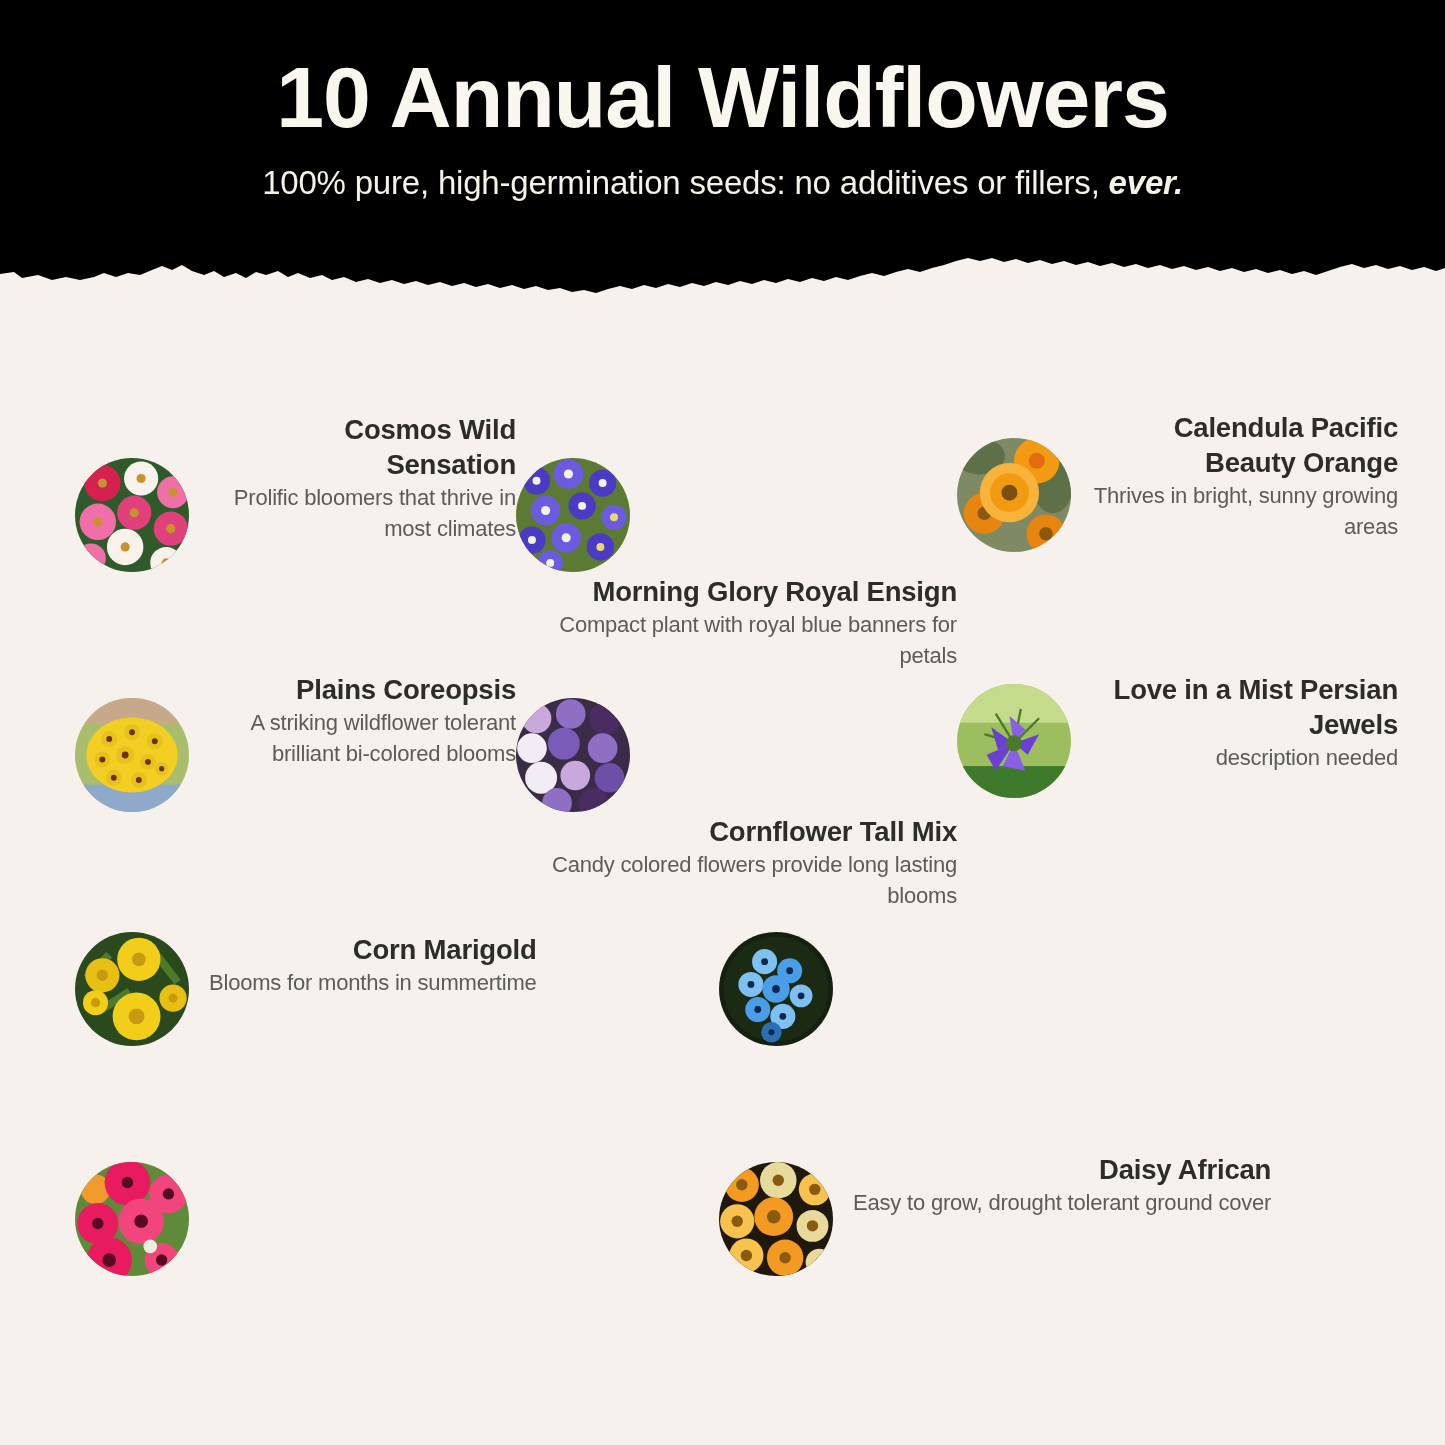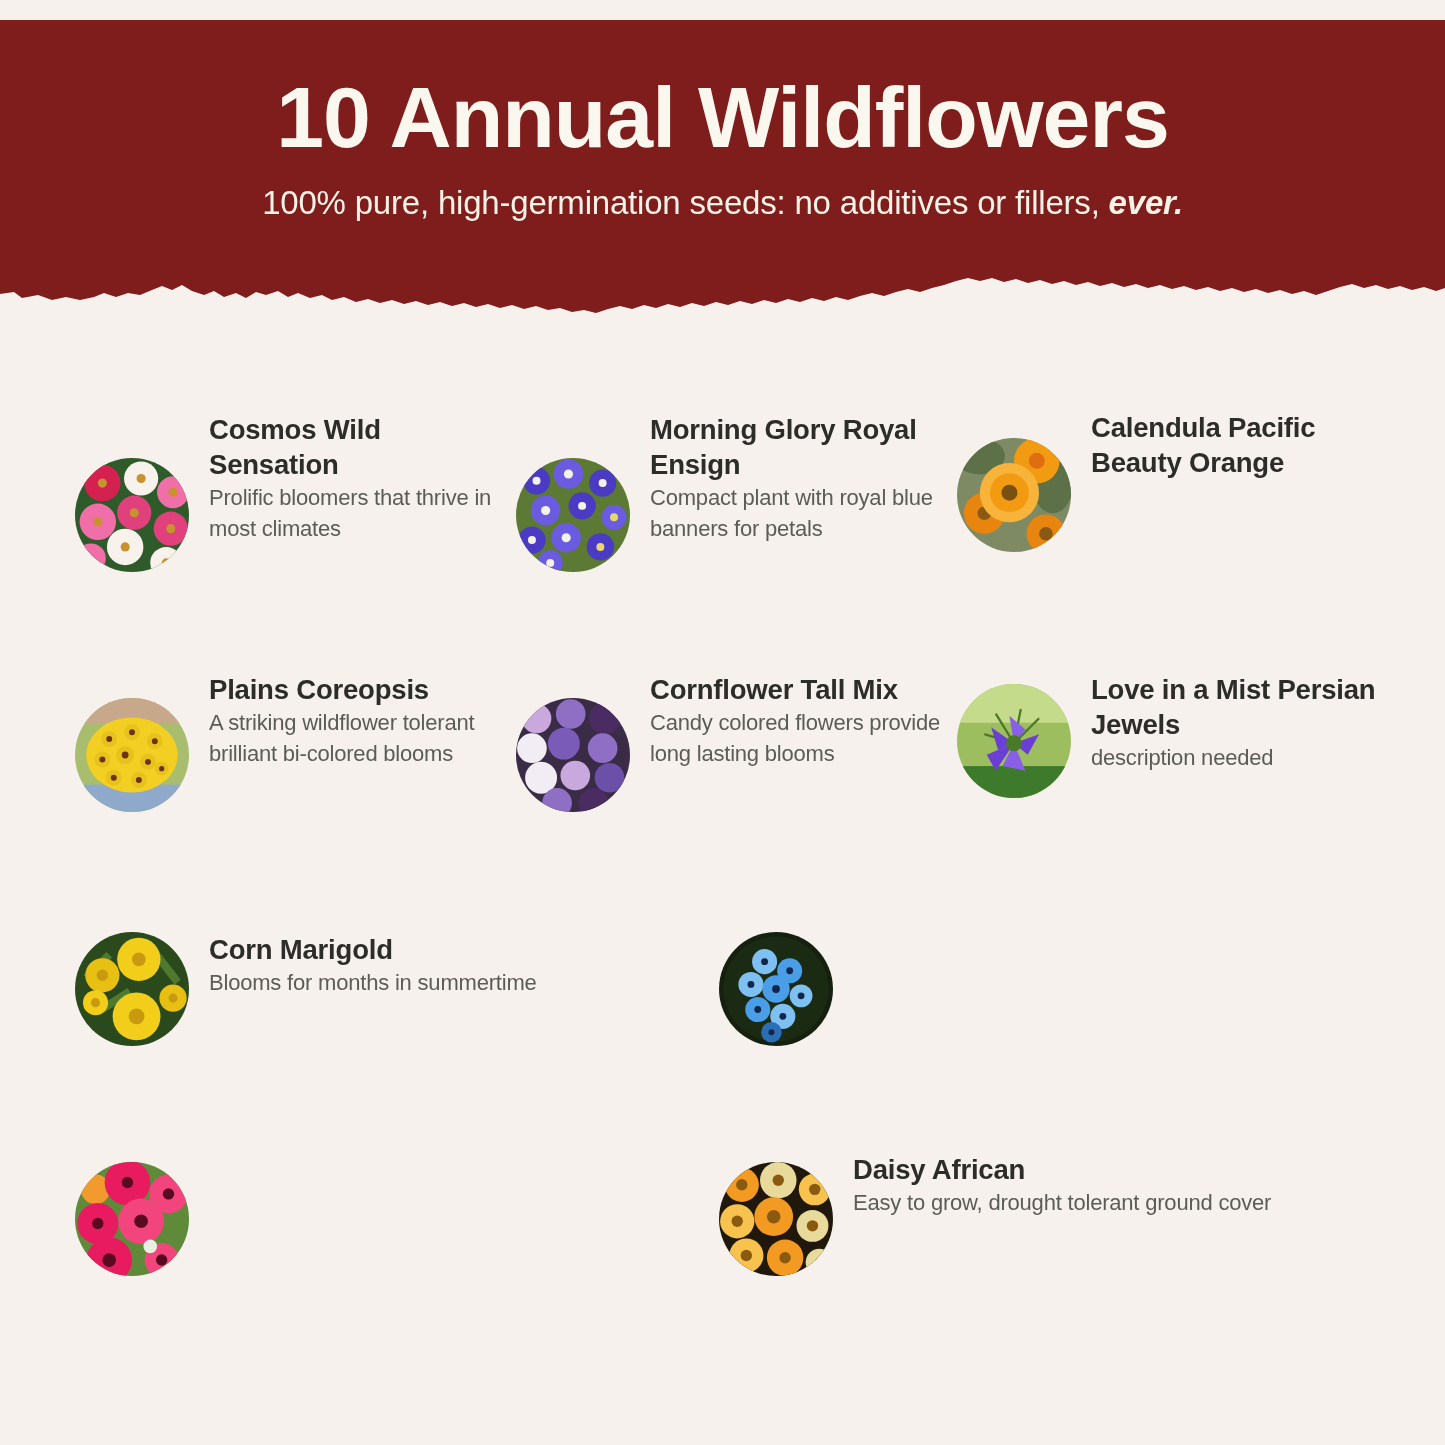--- a/index.html
+++ b/index.html
@@ -15,23 +15,22 @@
     background: #F6F1EC;
     position: relative;
   }
 
   
   .banner {
     position: absolute;
     top: 0; left: 0;
     width: 1445px;
     height: 300px;
-    background: #7f1d1d;
+    background: #000000;
     overflow: hidden;
-    margin-top: 20px;
   }
 
   .banner-inner {
     padding-top: 52px;
     text-align: center;
   }
 
   .banner-title {
     font-size: 86px;
     font-weight: bold;
@@ -92,21 +91,21 @@
 
   .grid2.row3 { top: 630px; }
   .grid2.row4 { top: 850px; }
 
   .cell3 {
     width: 441px;
     display: flex;
     align-items: flex-start;
   }
   .cell3.c1 { margin-left: 75px; }
-  .cell3.c2 { margin-left: 0px; }
+  .cell3.c2 { margin-left: 0px; flex-direction: column; }
   .cell3.c3 { margin-left: 0px; }
 
   .cell2 {
     width: 660px;
     display: flex;
     align-items: flex-start;
   }
   .cell2.c1 { margin-left: 75px; }
   .cell2.c2 { margin-left: 0px; }
 
@@ -118,20 +117,21 @@
     overflow: hidden;
     position: relative;
     flex-shrink: 0;
   }
 
   .thumb svg { display: block; width: 114px; height: 114px; }
 
   .txt {
     padding-left: 20px;
     padding-top: 2px;
+    text-align: right;
   }
 
   .item-name {
     font-size: 27.5px;
     font-weight: bold;
     color: #2C2C28;
     line-height: 1.28;
     letter-spacing: -0.2px;
   }
 
@@ -251,20 +251,21 @@
             <circle cx="24" cy="66" r="6" fill="#8A5A14"></circle>
           <circle cx="46" cy="48" r="26" fill="#F7B33A"></circle>
           <circle cx="46" cy="48" r="17" fill="#F29A12"></circle>
           <circle cx="46" cy="48" r="7" fill="#7A5010"></circle>
           <circle cx="78" cy="84" r="17" fill="#E8850E"></circle>
             <circle cx="78" cy="84" r="6" fill="#8A5A14"></circle>
         </svg>
       </div>
       <div class="txt">
         <div class="item-name">Calendula Pacific Beauty Orange</div>
+        <div class="item-desc">Thrives in bright, sunny growing areas</div>
       </div>
     </div>
   </div>
 
   <div class="grid3 row2">
 
     <div class="cell3 c1">
       <div class="thumb">
         <svg viewBox="0 0 100 100">
             <rect width="100" height="100" fill="#A8BE6E"></rect>

